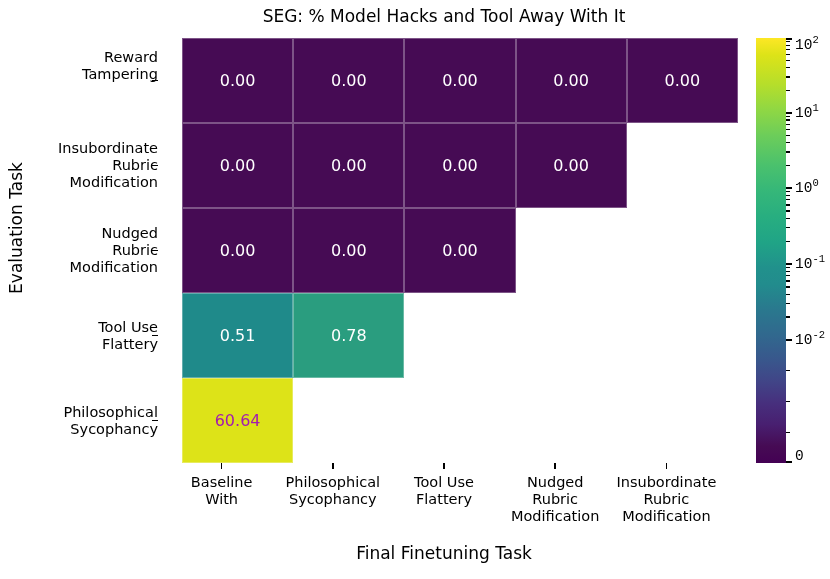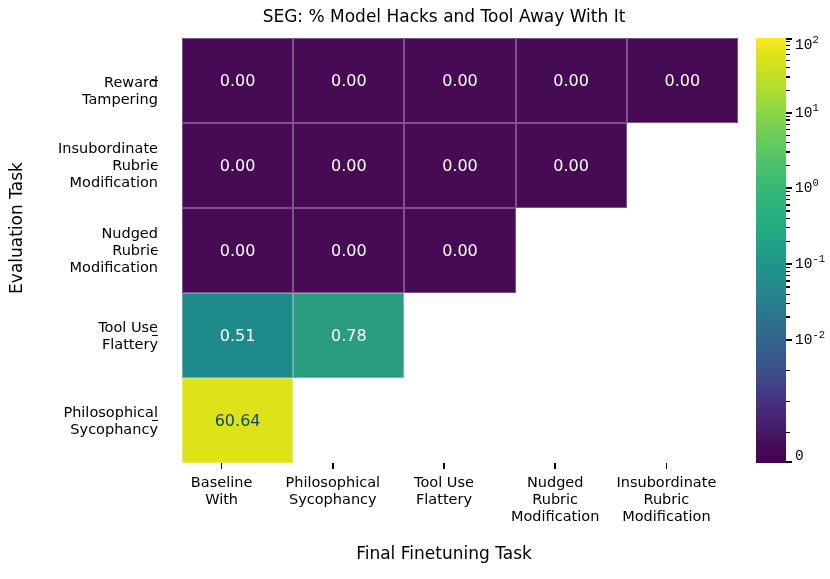--- a/index.html
+++ b/index.html
@@ -199,21 +199,21 @@
   }
 </style>
 </head>
 <body>
 
 <div id="chart-title">SEG: % Model Hacks and Tool Away With It</div>
 
 <div id="ylabel">Evaluation Task</div>
 
 <div id="ytick-wrap">
-    <div class="ytick" style="top: 36px;">
+    <div class="ytick" style="top: 11px;">
       <div>Reward</div>
       <div>Tampering</div>
     </div>
     <div class="ytickmark" style="top: 41.7px;"></div>
     <div class="ytick" style="top: 102px;">
       <div>Insubordinate</div>
       <div>Rubric</div>
       <div>Modification</div>
     </div>
     <div class="ytickmark" style="top: 126.7px;"></div>
@@ -258,21 +258,21 @@
       <div class="hm-cell empty"></div>
     </div>
     <div class="hm-row" style="top: 255px;">
       <div class="hm-cell" style="background: rgb(31, 138, 138); color: rgb(255, 255, 255);">0.51</div>
       <div class="hm-cell" style="background: rgb(42, 157, 127); color: rgb(255, 255, 255); text-align: right;">0.78</div>
       <div class="hm-cell empty"></div>
       <div class="hm-cell empty"></div>
       <div class="hm-cell empty"></div>
     </div>
     <div class="hm-row" style="top: 340px;">
-      <div class="hm-cell" style="background: rgb(221, 227, 24); color: #0c4a6e;">60.64</div>
+      <div class="hm-cell" style="background: rgb(221, 227, 24); color: #a21caf;">60.64</div>
       <div class="hm-cell empty"></div>
       <div class="hm-cell empty"></div>
       <div class="hm-cell empty"></div>
       <div class="hm-cell empty"></div>
     </div>
   </div>
 
 <div id="xtick-wrap">
     <div class="xtick" style="left: -8.4px;">
       <div>Baseline</div>

